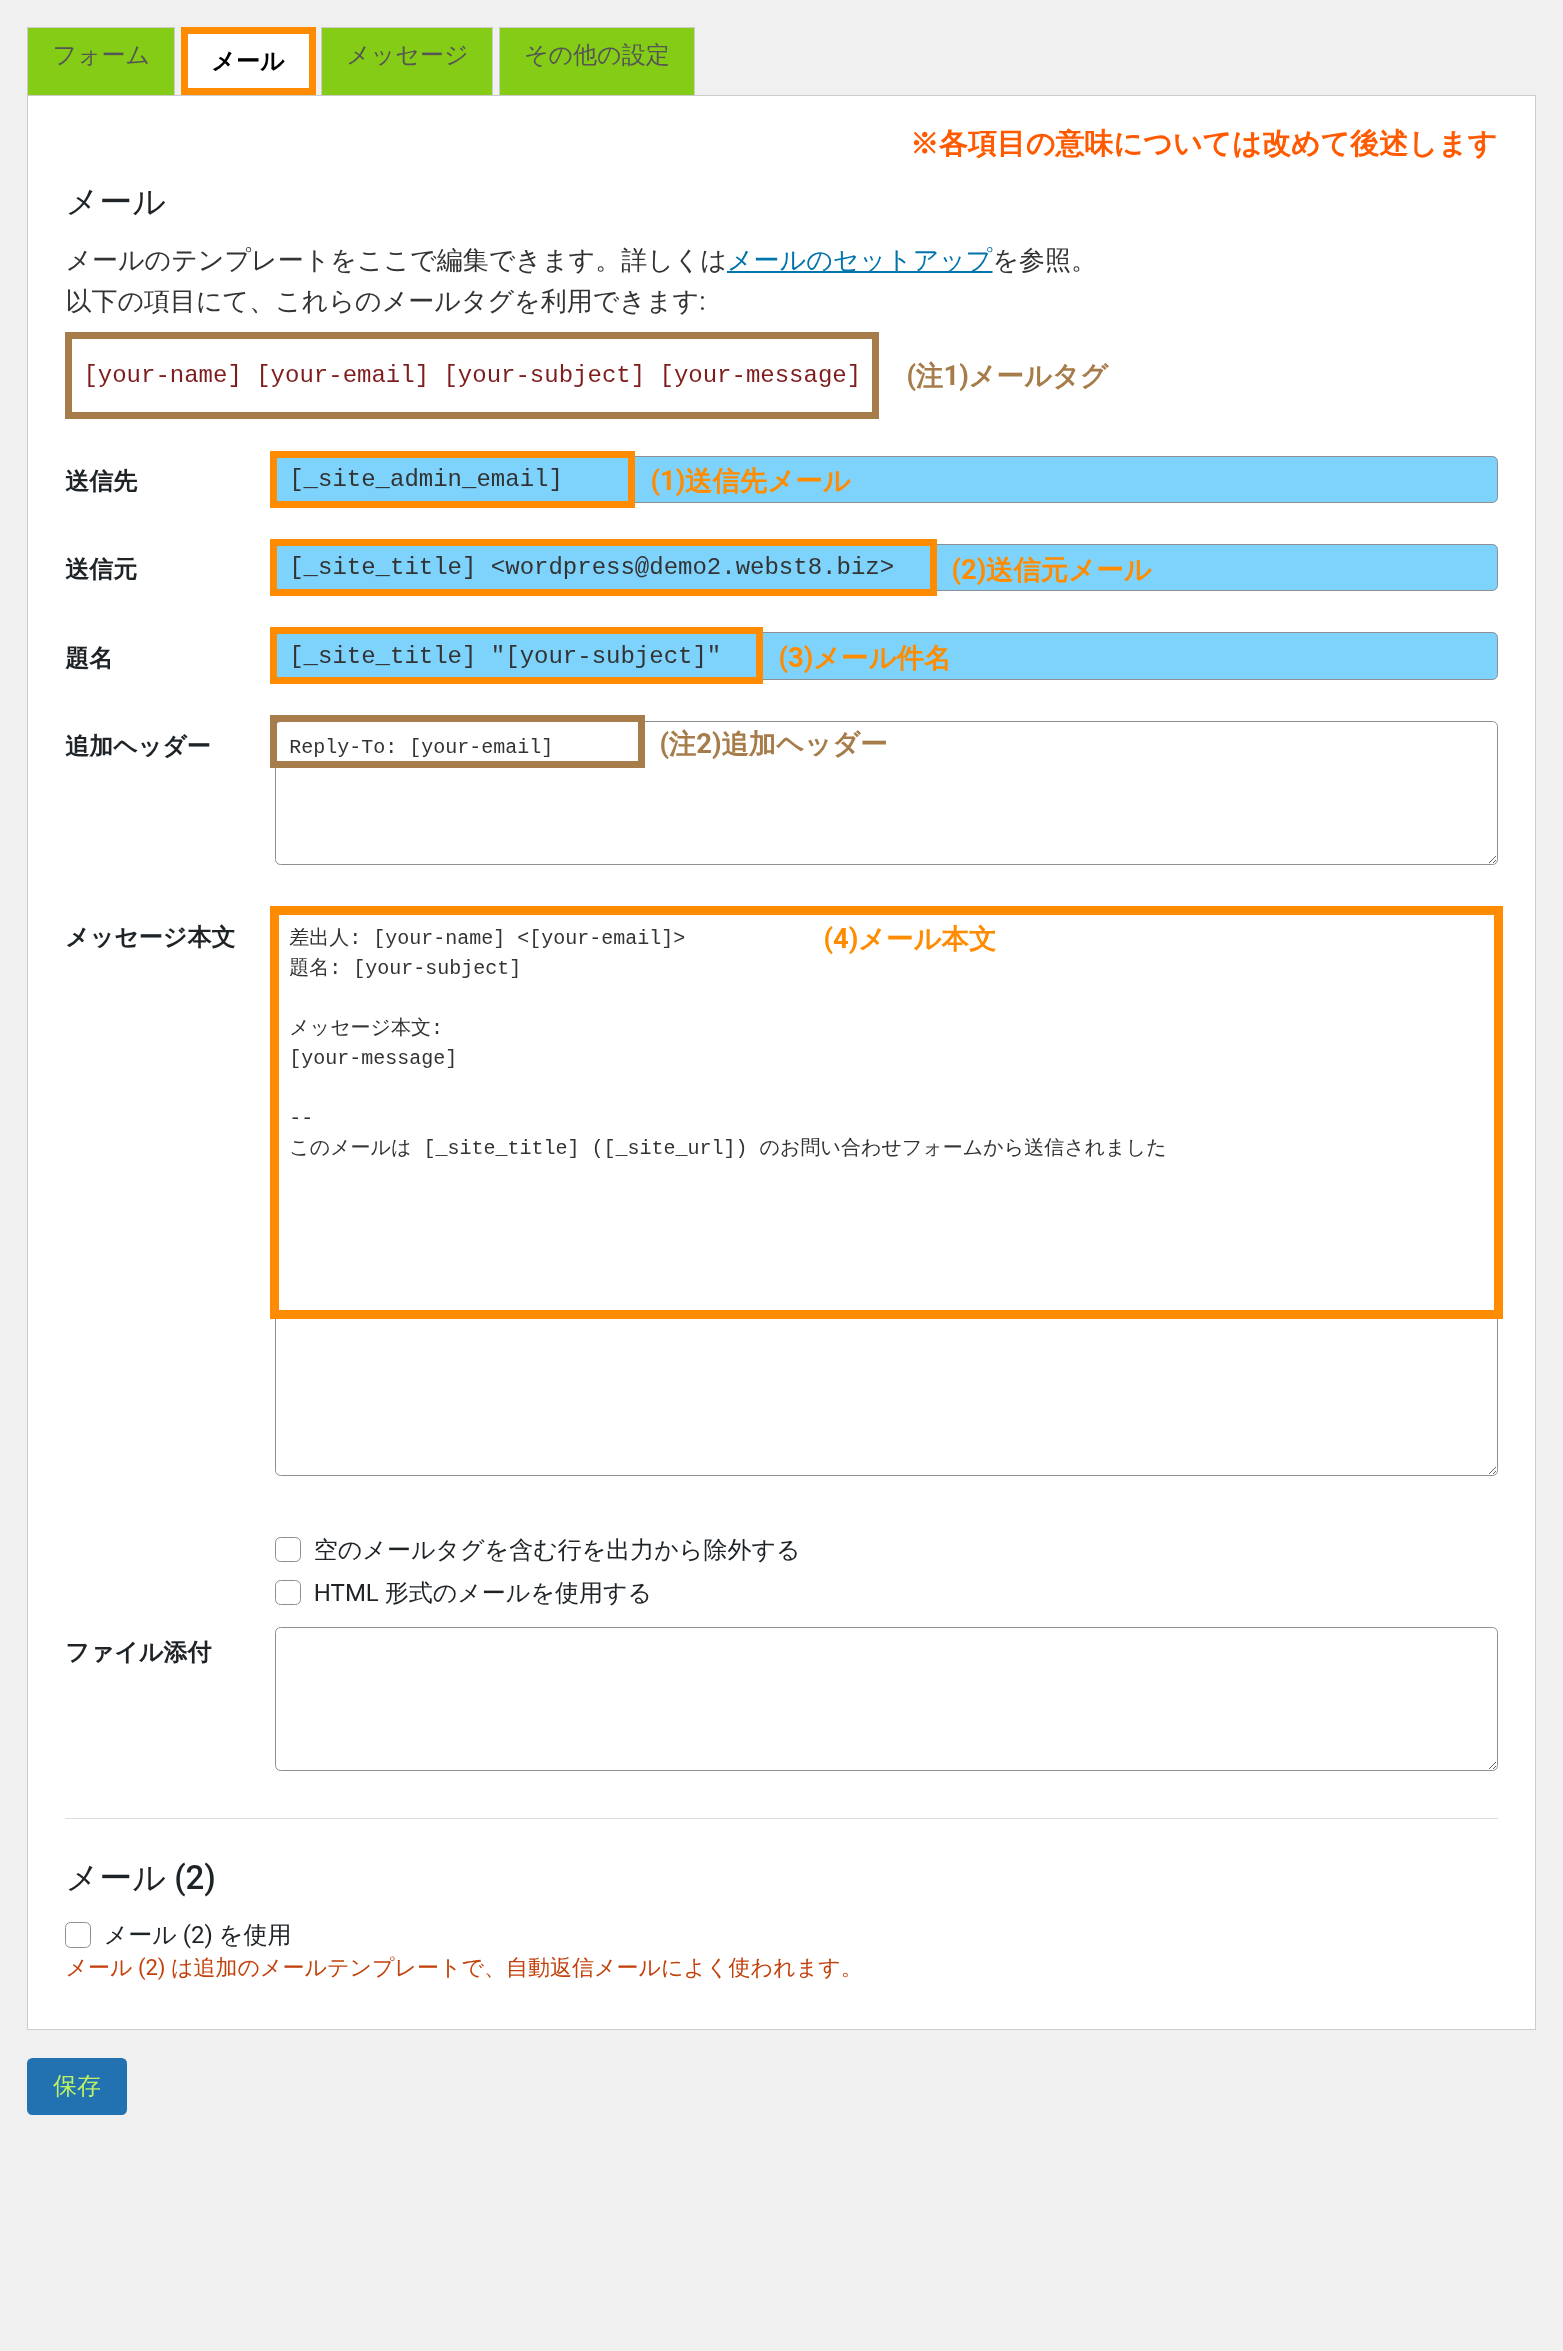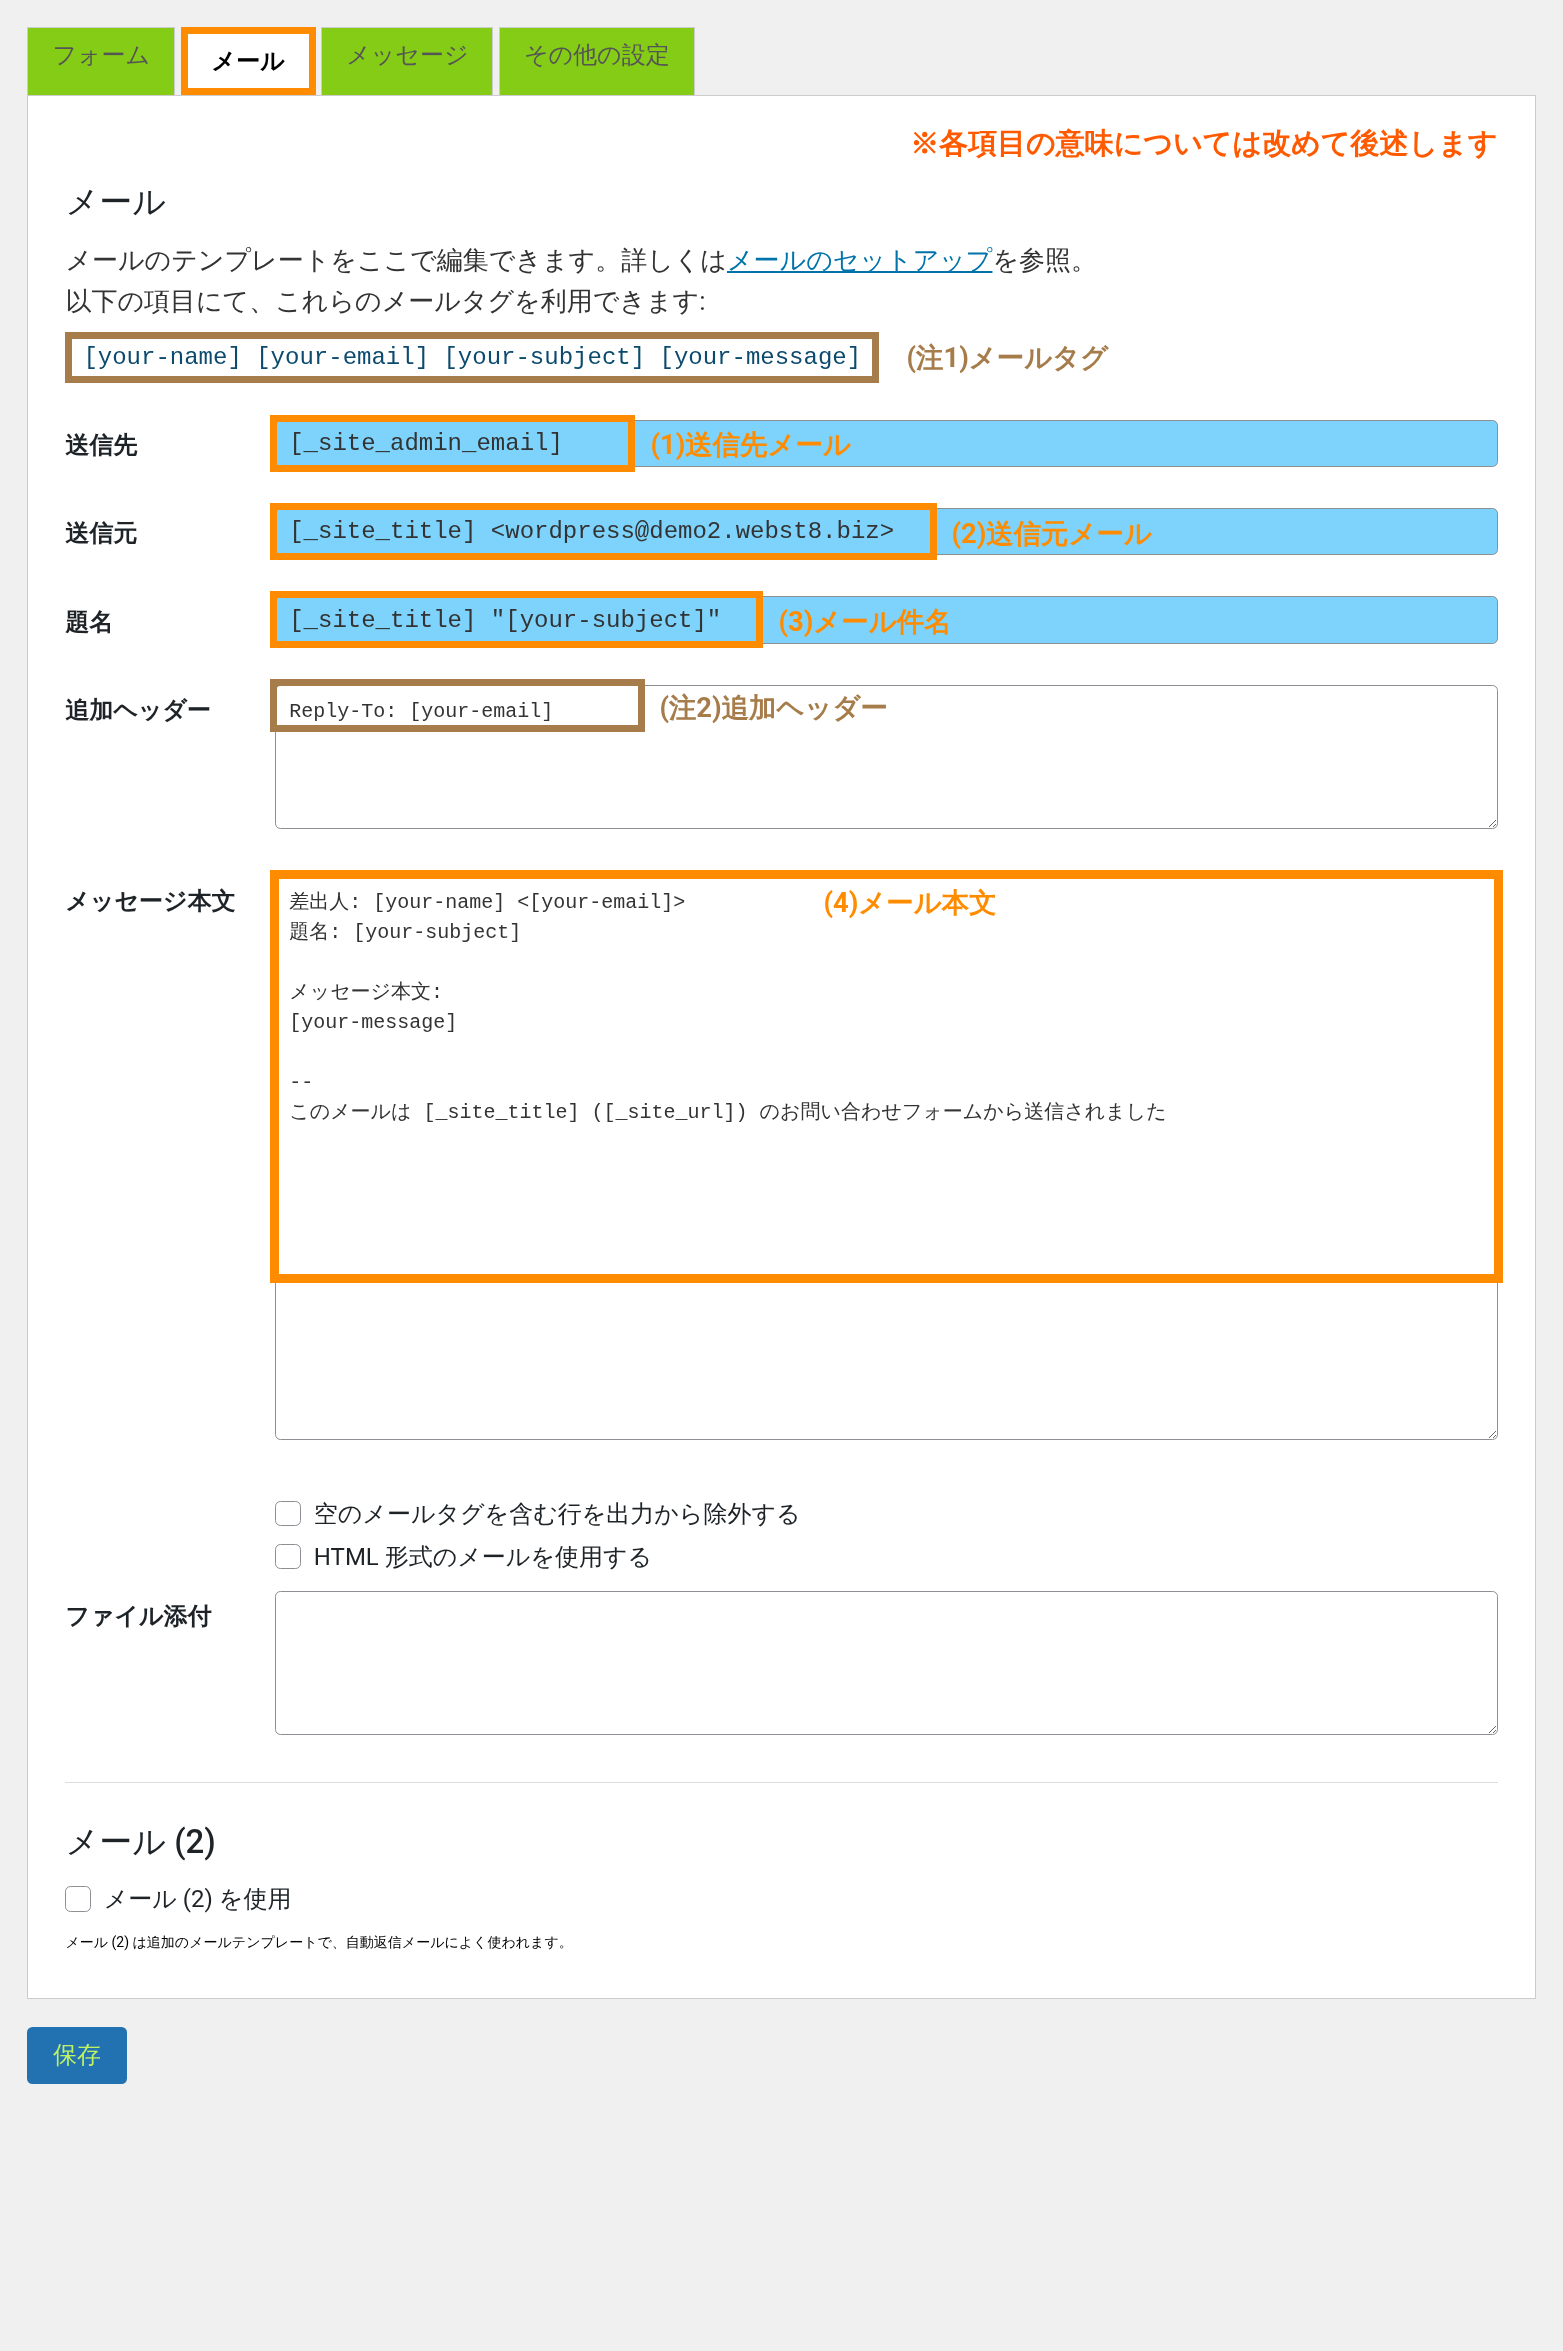--- a/index.html
+++ b/index.html
@@ -63,23 +63,23 @@
     .tag-row {
       display: flex;
       align-items: center;
       gap: 27.4px;
       margin-top: 9.1px;
       margin-bottom: 37px;
     }
     .tag-box {
       font-family: "Courier New", monospace;
       font-size: 24px;
-      padding: 5px 11px;
-      background: #fff;
-      color: #0c4a6e;
+      padding: 23px 11px;
+      background: #fff;
+      color: #7f1d1d;
       border: 7.3px solid #a67c4a;
     }
     .tag-annot {
       color: #a67c4a;
       font-weight: bold;
       font-size: 27.4px;
     }
     .form-row {
       display: flex;
       align-items: flex-start;
@@ -164,23 +164,23 @@
       border: none;
       border-top: 0.9px solid #ddd;
       margin: 37px 0;
     }
     .mail2-title {
       font-size: 33px;
       font-weight: 500;
       margin-bottom: 18.3px;
     }
     .mail2-note {
-      font-size: 14px;
-      color: #000000;
-      margin-top: 19px;
+      font-size: 22px;
+      color: #c2410c;
+      margin-top: 2px;
     }
     .save-button {
       margin-top: 27.4px;
       background: #2271b1;
       color: #bef264;
       border: none;
       padding: 12.8px 25.6px;
       font-size: 24px;
       border-radius: 5.5px;
       cursor: pointer;

